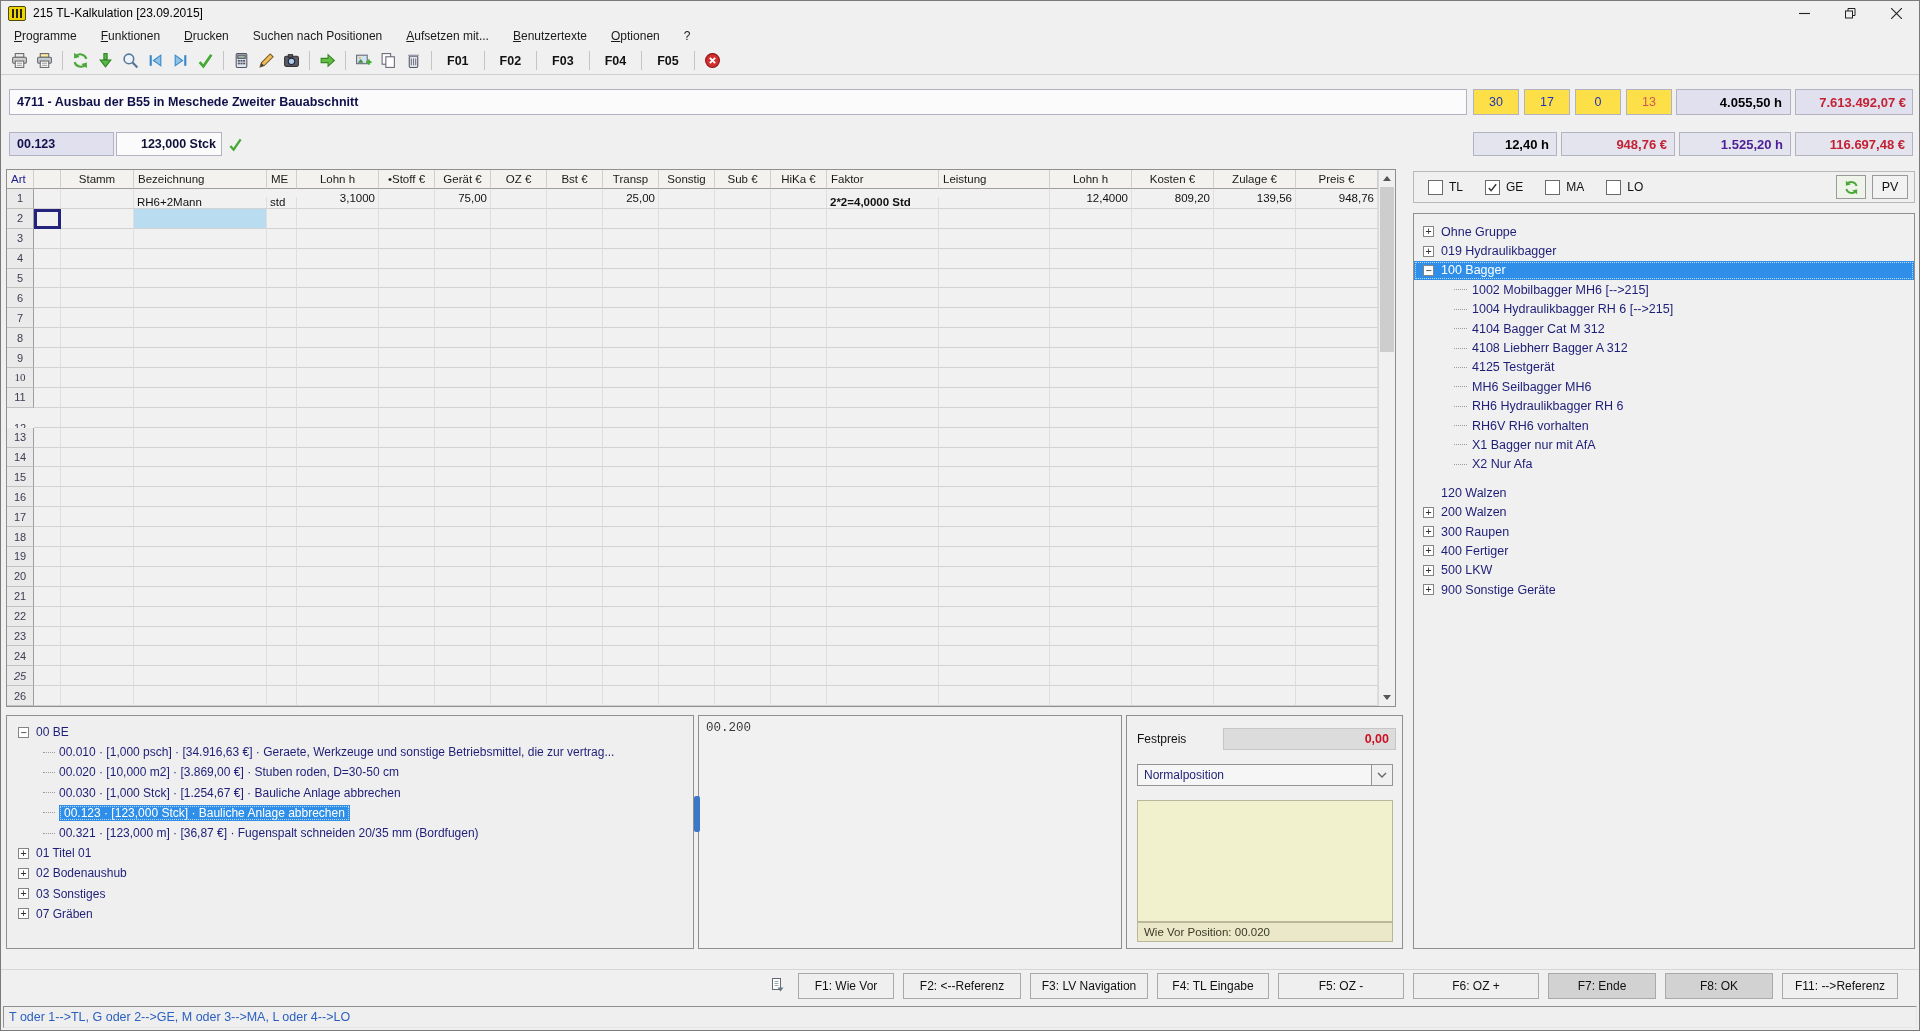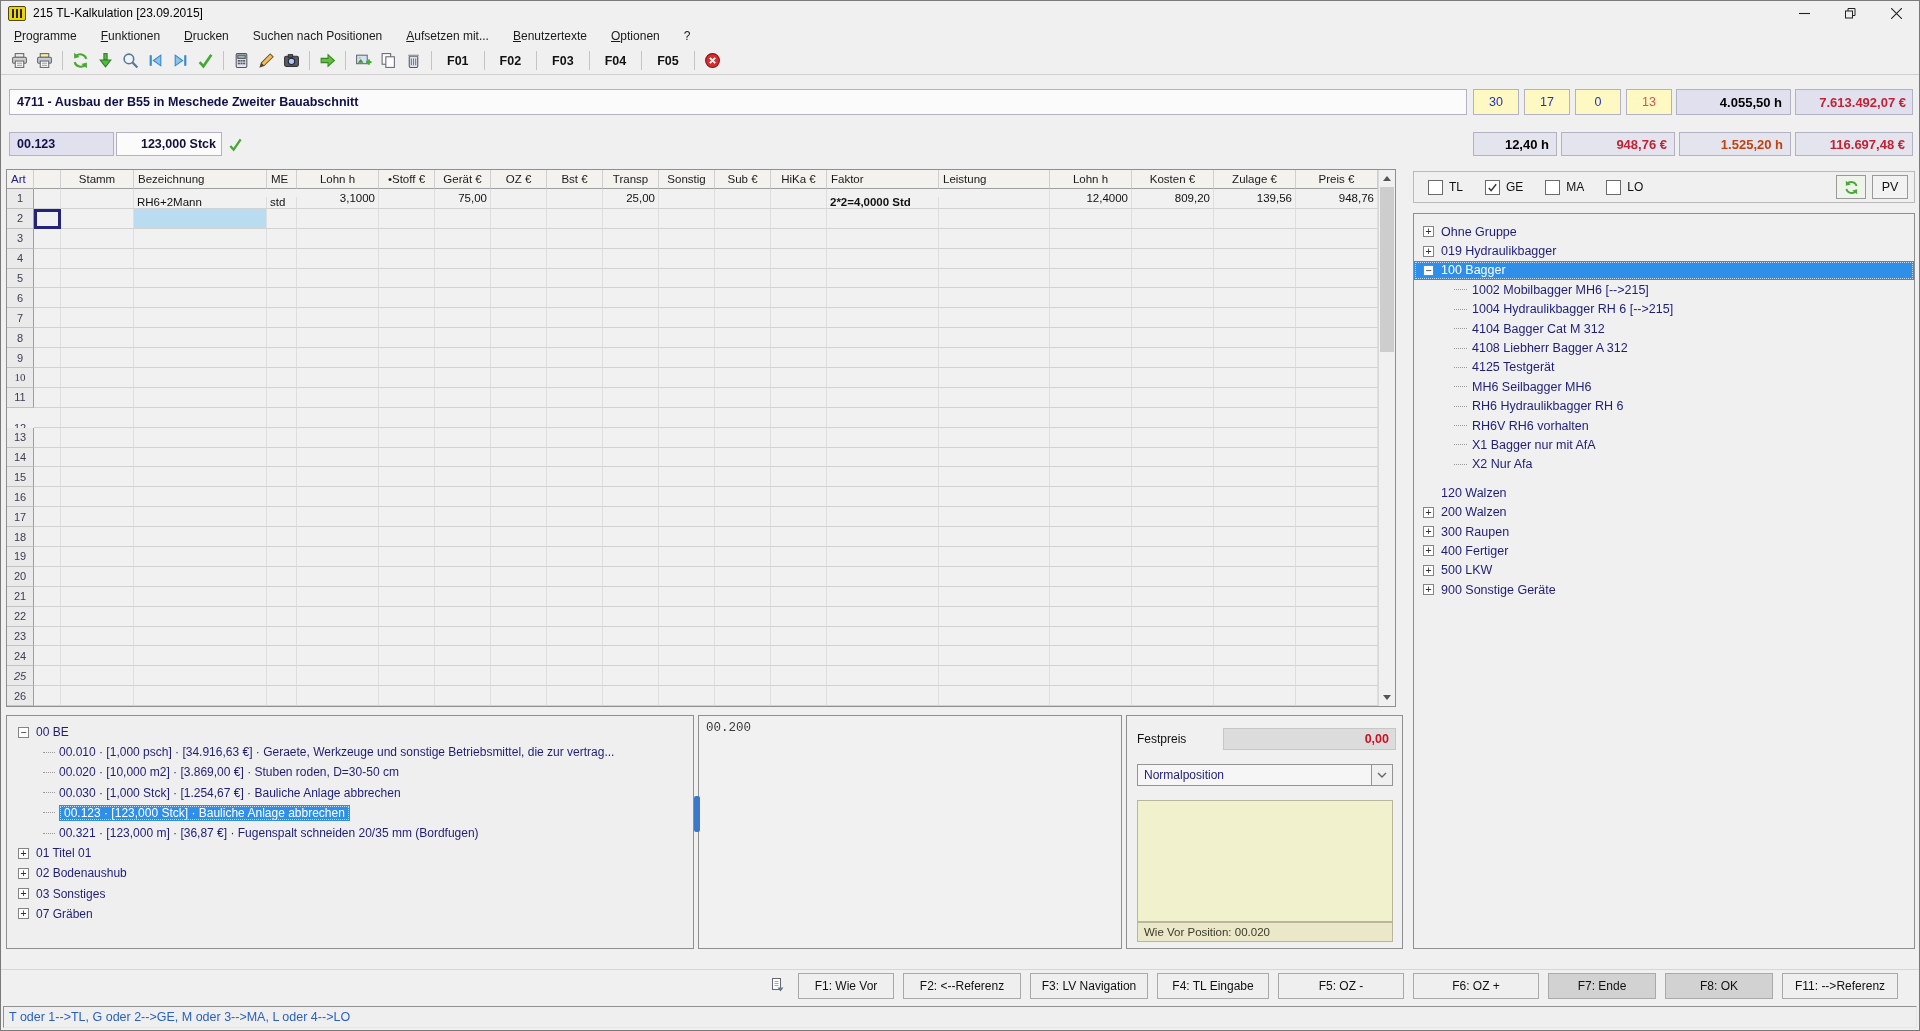--- a/index.html
+++ b/index.html
@@ -21,35 +21,35 @@
 .menu-item u{text-decoration:underline;}
 
 .toolbar{position:absolute;top:46px;left:0;right:0;height:28px;display:flex;align-items:center;padding-left:6px;border-bottom:1px solid #cfcfcf;}
 .tb-icon{width:25px;height:22px;display:flex;align-items:center;justify-content:center;flex:none;}
 .tb-icon svg{width:17px;height:17px;}
 .tb-sep{width:1px;height:19px;background:#c4c4c4;margin:0 5px;flex:none;}
 .tb-fkey{font-weight:bold;padding:0 10px;font-size:12.5px;color:#111;}
 
 .hbox{position:absolute;height:26px;border:1px solid #b2b2c2;display:flex;align-items:center;}
 .hdr-title{left:8px;top:88px;width:1458px;background:#fbfbfb;padding:0 7px;font-weight:bold;color:#10104a;font-size:12.5px;}
-.hdr-count{top:88px;width:46px;background:#fef9c3;justify-content:center;font-size:12.5px;}
+.hdr-count{top:88px;width:46px;background:#fde047;justify-content:center;font-size:12.5px;}
 .c-blue{color:#2233bb;}
 .c-red{color:#d05555;}
 .hdr-hours{left:1675px;top:88px;width:115px;background:#e0e0ef;justify-content:flex-end;padding-right:8px;font-weight:bold;font-size:13px;color:#000;}
 .hdr-total{left:1794px;top:88px;width:118px;background:#e0e0ef;justify-content:flex-end;padding-right:6px;font-weight:bold;font-size:13px;color:#c22233;}
 .pbox{position:absolute;top:131px;height:24px;border:1px solid #b2b2c2;display:flex;align-items:center;}
 .pos-num{left:8px;width:105px;background:#e0e0ef;padding-left:7px;font-weight:bold;color:#10104a;font-size:12.5px;}
 .pos-qty{left:115px;width:106px;background:#fbfbfb;justify-content:flex-end;padding-right:5px;font-weight:bold;color:#10103a;font-size:12.5px;}
 .pos-check{left:224px;width:20px;top:131px;height:24px;position:absolute;display:flex;align-items:center;justify-content:center;}
 .pos-check svg{width:15px;height:15px;}
 .pos-desc{left:247px;width:940px;background:#fbfbfb;padding-left:7px;font-weight:bold;color:#10104a;font-size:12.5px;}
 .pos-v{background:#e4e4ef;justify-content:flex-end;padding-right:7px;font-weight:bold;font-size:13px;}
 .pv1{left:1472px;width:84px;color:#000;}
 .pv2{left:1560px;width:114px;color:#c22233;}
-.pv3{left:1678px;width:112px;color:#c2410c;}
+.pv3{left:1678px;width:112px;color:#4c1d95;}
 .pv4{left:1794px;width:118px;color:#c22233;}
 
 .gridwrap{position:absolute;left:5px;top:168px;width:1390px;height:538px;border:1px solid #8f8f8f;background:#f1f1f1;overflow:hidden;}
 .grid-head{display:flex;}
 .gh{height:19px;border-right:1px solid #cfcfcf;border-bottom:1px solid #9f9f9f;background:#f3f2ee;font-size:11.5px;display:flex;align-items:center;justify-content:center;color:#1a1a1a;flex:none;overflow:hidden;}
 .gh.left{justify-content:flex-start;padding-left:4px;}
 .gh.art{color:#202090;}
 .gr{display:flex;height:19.9px;}
 .rn{background:#eaeaea;border-right:1px solid #9f9f9f;border-bottom:1px solid #c2c2c2;color:#3c3c52;font-size:11px;display:flex;align-items:center;justify-content:center;flex:none;}
 .gc{border-right:1px solid #dedede;border-bottom:1px solid #d2d2d2;font-size:11.5px;display:flex;align-items:center;justify-content:flex-end;padding:0 3px;background:#f1f1f1;flex:none;overflow:hidden;white-space:nowrap;}

